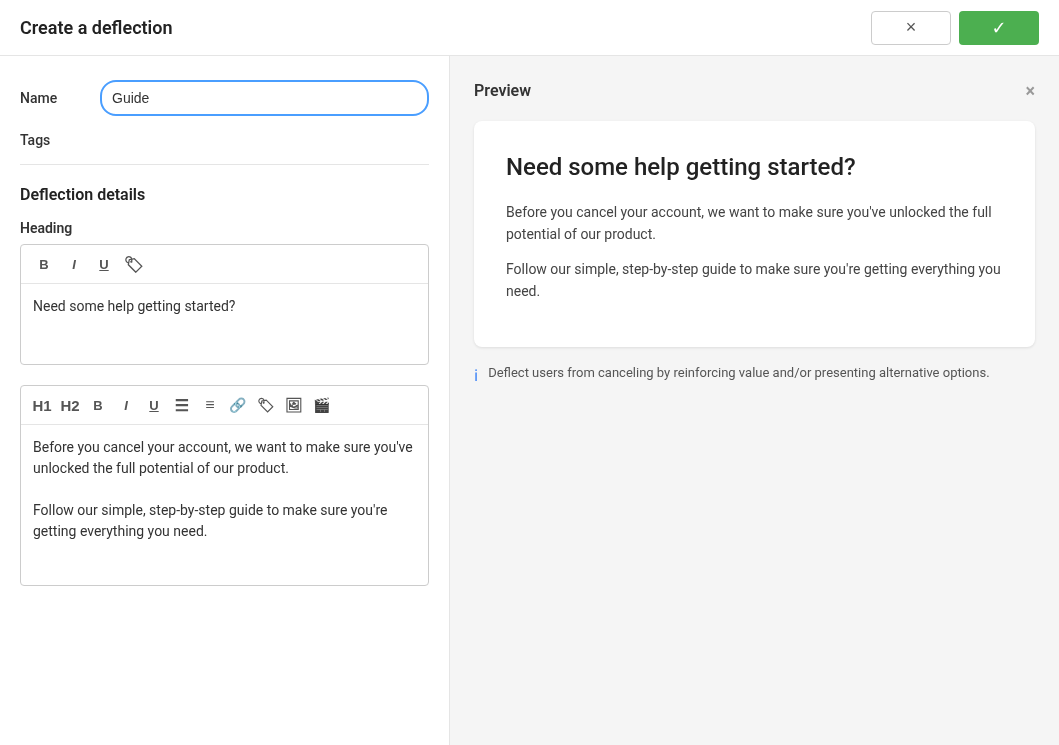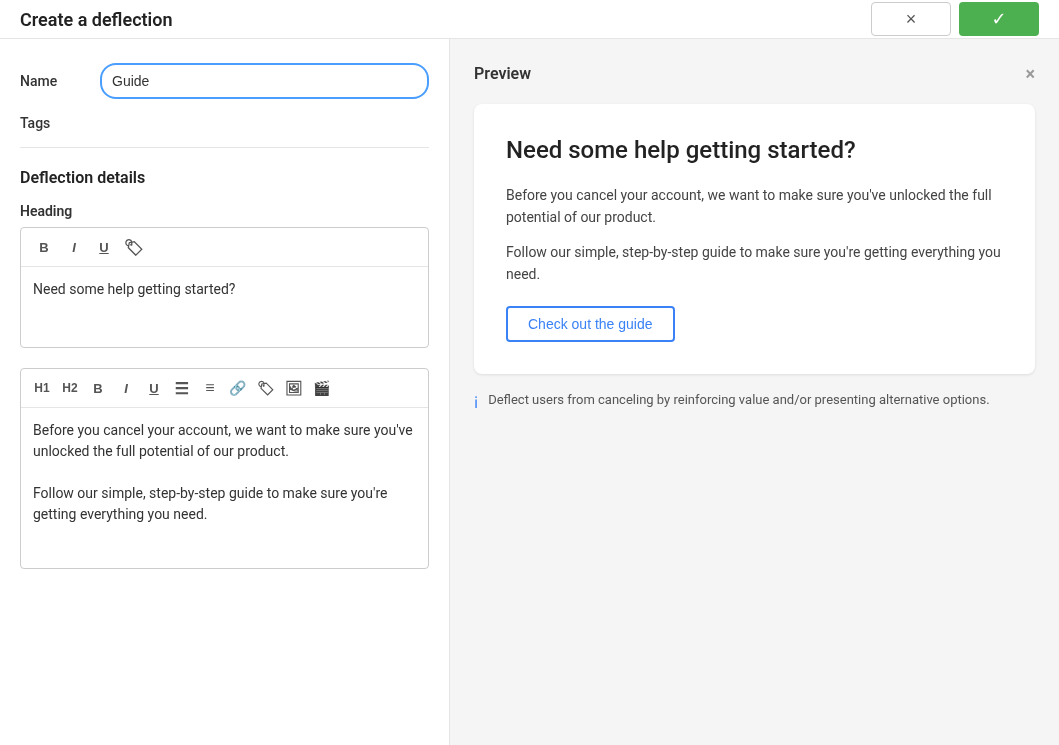--- a/index.html
+++ b/index.html
@@ -15,21 +15,21 @@
       flex-direction: column;
     }
 
     
     .header {
       display: flex;
       align-items: center;
       padding: 12px 20px;
       border-bottom: 1px solid #e5e5e5;
       background: #fff;
-      height: 39px;
+      height: 56px;
       flex-shrink: 0;
     }
     .header-title {
       font-size: 18px;
       font-weight: 600;
       color: #222;
       flex: 1;
     }
     .header-actions {
       display: flex;
@@ -245,21 +245,21 @@
     }
     .info-icon {
       color: #3b82f6;
       font-size: 16px;
       flex-shrink: 0;
       margin-top: 1px;
     }
 
     
     .toolbar-label {
-      font-size: 12px;
+      font-size: 15px;
       font-weight: 700;
       color: #555;
     }
   </style>
 </head>
 <body>
 
 <div class="header">
   <span class="header-title">Create a deflection</span>
   <div class="header-actions">
@@ -359,23 +359,20 @@
 
     <div class="preview-title">
       <span>Preview</span>
       <span class="preview-close">×</span>
     </div>
 
     <div class="preview-card">
       <div class="preview-card-heading">Need some help getting started?</div>
       <div class="preview-card-body">Before you cancel your account, we want to make sure you've unlocked the full potential of our product.</div>
       <div class="preview-card-body">Follow our simple, step-by-step guide to make sure you're getting everything you need.</div>
-      <button class="preview-card-btn">
-        <span>Check out the guide</span>
-      </button>
     </div>
 
     <div class="info-box">
       <span class="info-icon">ℹ</span>
       <span>Deflect users from canceling by reinforcing value and/or presenting alternative options.</span>
     </div>
 
   </div>
 </div>
 

